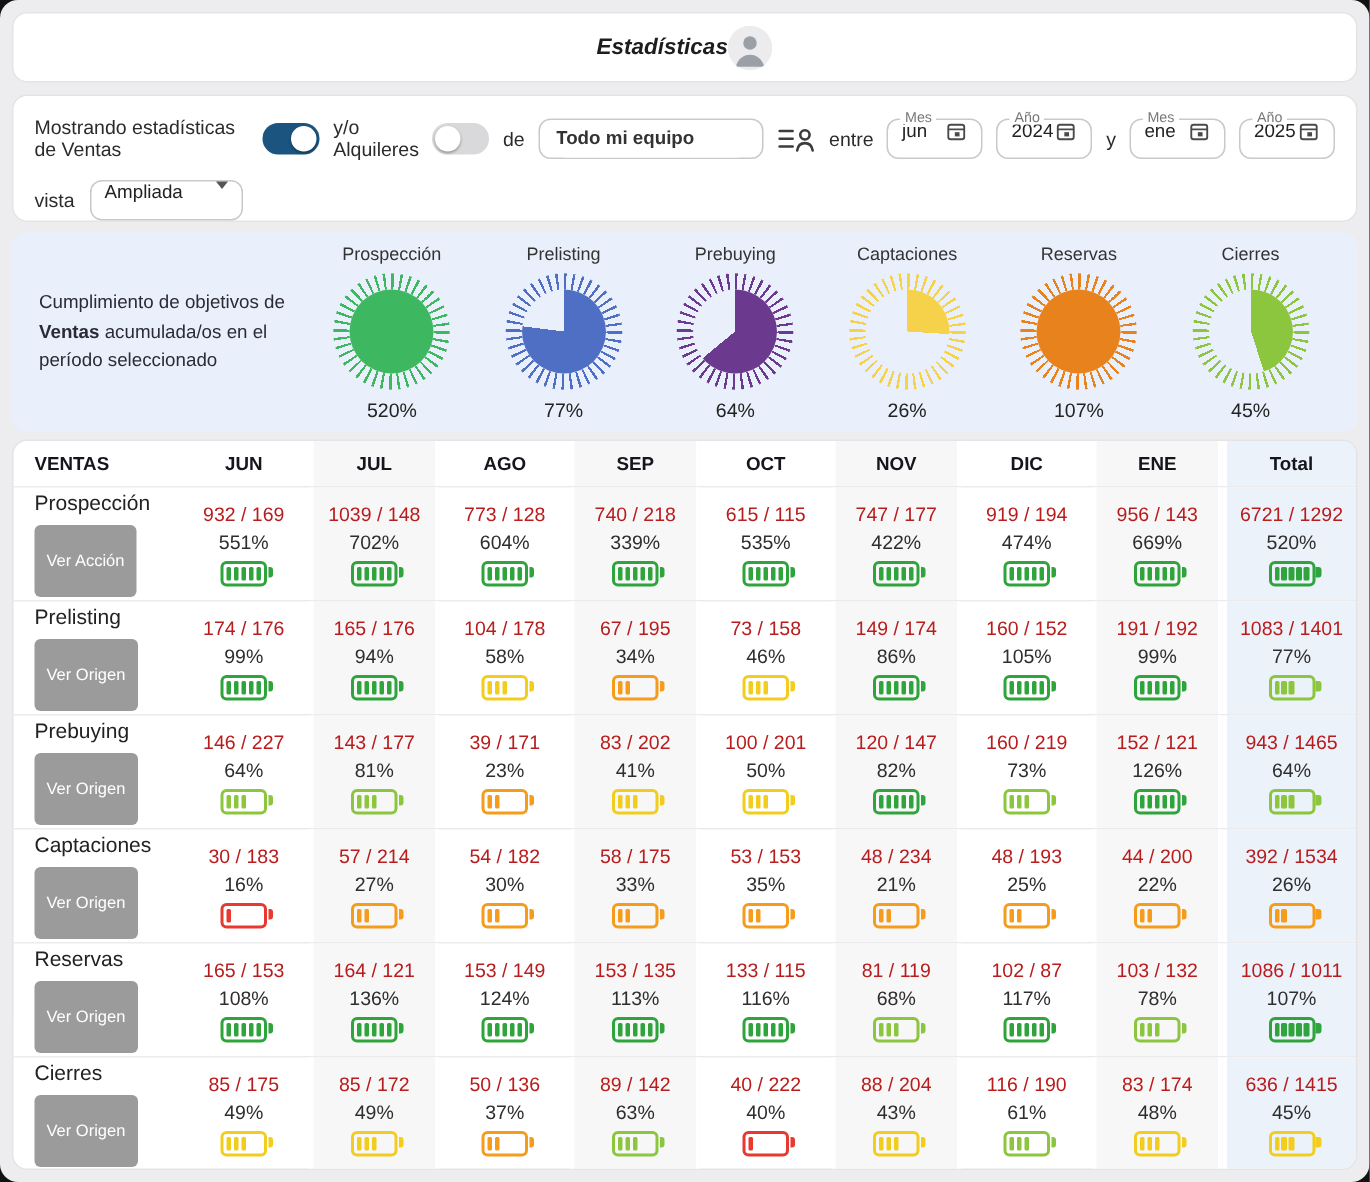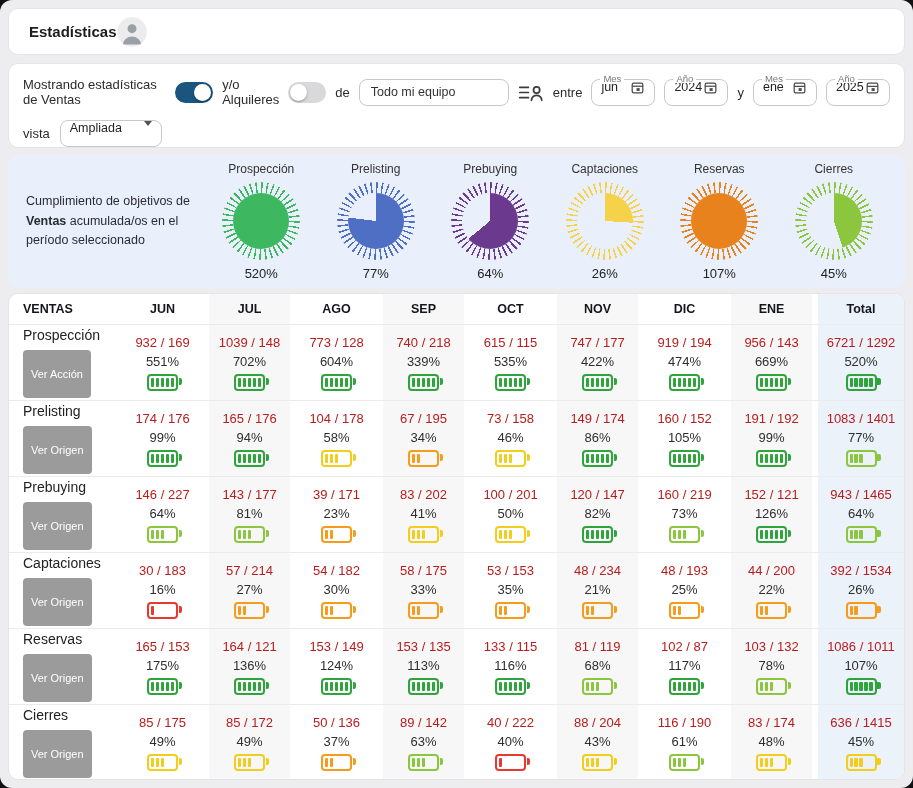--- a/index.html
+++ b/index.html
@@ -2,36 +2,36 @@
 <html><head>
 <meta charset="utf-8">
 <style>
   html,body{margin:0;padding:0;background:#111;}
   *{box-sizing:border-box;}
   .app{position:relative;width:913px;height:788px;background:#ededef;border-radius:12px;overflow:hidden;
        font-family:"Liberation Sans",sans-serif;color:#2b2b2b;}
   .card{position:absolute;left:8px;width:897px;background:#fff;border-radius:10px;border:1px solid #e4e4e6;}
 
   
-  .topbar{top:8px;height:47px;display:flex;align-items:center;justify-content:flex-start;padding:0 20px;}
+  .topbar{top:8px;height:47px;display:flex;align-items:center;justify-content:center;padding:0 20px;font-style:italic;}
   .title{font-size:15px;font-weight:bold;color:#1d1d1f;}
   .avatar{width:30px;height:30px;border-radius:50%;overflow:hidden;cursor:pointer;}
 
   
   .filterbar{top:63px;height:85px;padding:13px 14px 0 14px;}
   .frow{display:flex;align-items:center;gap:9px;font-size:13px;}
   .frow2{margin-top:13px;gap:10px;}
   .toggle{width:38px;height:21px;border-radius:11px;background:#d9d9db;position:relative;cursor:pointer;flex:0 0 auto;}
   .toggle .knob{position:absolute;top:2px;left:2px;width:17px;height:17px;border-radius:50%;background:#fff;
                 box-shadow:0 1px 2px rgba(0,0,0,.35);transition:left .1s;}
   .toggle.on{background:var(--on,#1b547e);}
   .toggle.on .knob{left:19px;}
   .tfield{height:27px;border:1px solid #c9c9cc;border-radius:8px;display:flex;align-items:flex-start;
           padding:0 9px;background:#fff;position:relative;}
-  input.team{width:130px;font-size:12.5px;border:none;outline:none;font-family:inherit;color:#333;height:25px;border-radius:8px;}
+  input.team{width:130px;font-size:12.5px;border:none;outline:none;font-family:inherit;color:#333;height:25px;border-radius:8px;font-weight:bold;}
   .datefield{width:80px;justify-content:space-between;cursor:pointer;}
   .datefield .flabel{position:absolute;top:-6px;left:8px;font-size:9.5px;color:#777;background:#fff;padding:0 3px;line-height:1;}
   .datefield .dval{font-size:12.5px;color:#222;}
   .select{width:102px;justify-content:space-between;cursor:pointer;}
   .select .sval{font-size:12.5px;color:#222;}
   .caret{width:0;height:0;border-left:4px solid transparent;border-right:4px solid transparent;border-top:5px solid #555;}
 
   
   .gaugecard{top:155px;height:133px;background:#e9f0fb;border:none;display:flex;align-items:center;padding:0 14px 0 18px;}
   .sumtext{width:178px;font-size:12.5px;line-height:1.55;color:#2b2b35;flex:0 0 auto;}
@@ -657,21 +657,21 @@
             </div>
           </div>
         </div>
         <div class="tgrid trow">
           <div class="cell namecell">
             <div class="rowname">Reservas</div>
             <button class="verbtn">Ver Origen</button>
           </div>
           <div class="cell">
             <div class="ratio">165 / 153</div>
-            <div class="pct">175%</div>
+            <div class="pct">108%</div>
             <div class="battery" style="--c: #2fa43c;">
               <span class="bar f"></span>
               <span class="bar f"></span>
               <span class="bar f"></span>
               <span class="bar f"></span>
               <span class="bar f"></span>
             </div>
           </div>
           <div class="cell stripe">
             <div class="ratio">164 / 121</div>

